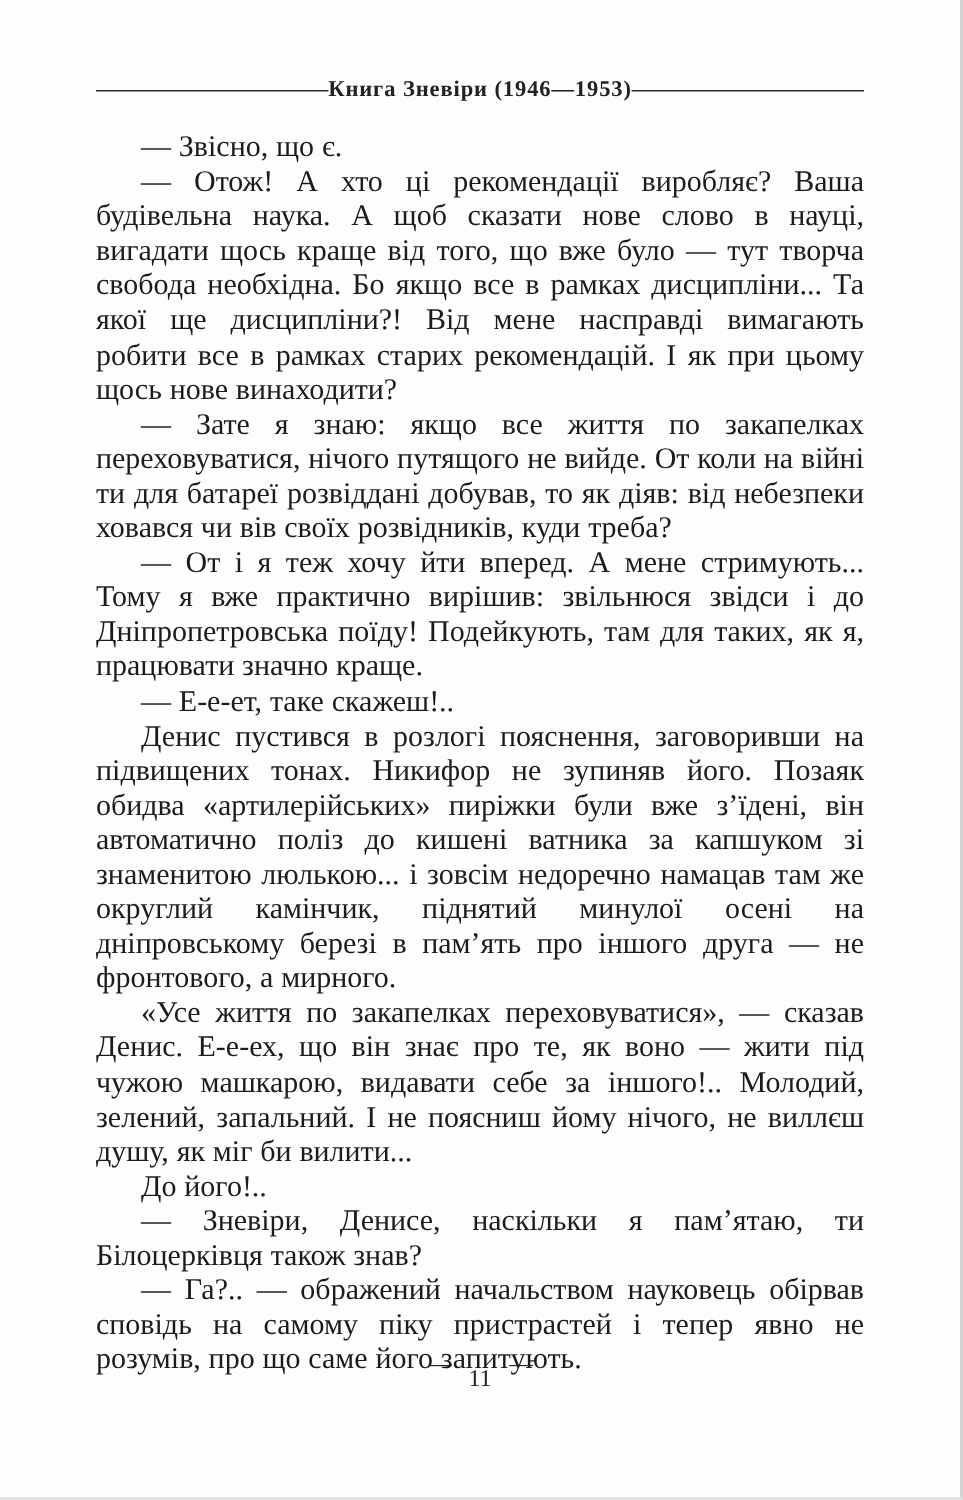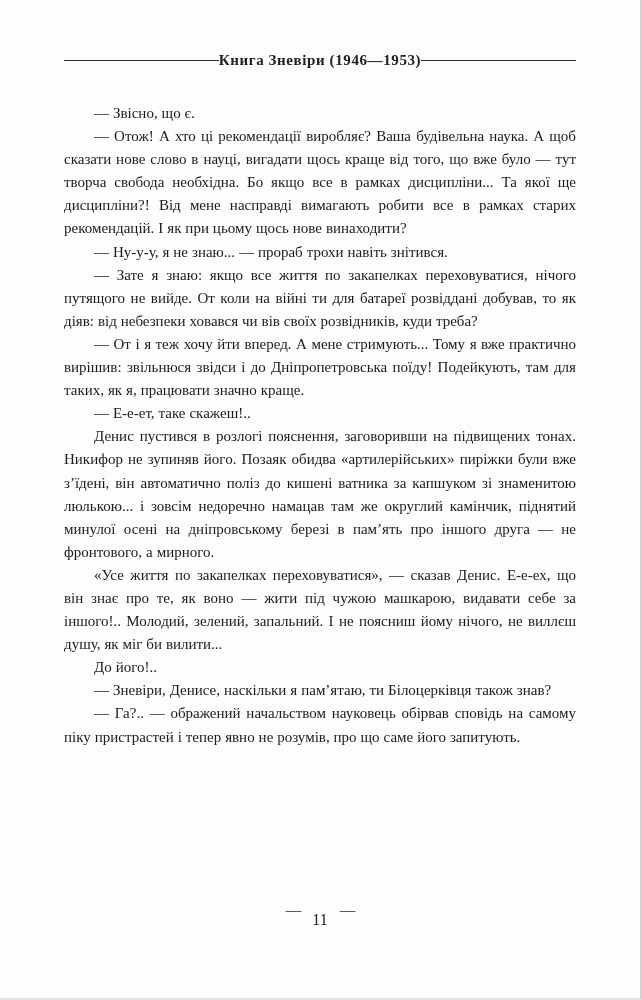--- a/index.html
+++ b/index.html
@@ -31,23 +31,23 @@
     background: #2e2e2e;
   }
   .header-title {
     white-space: nowrap;
     font-size: 15px;
     font-weight: 700;
     letter-spacing: 0.6px;
     color: #222;
   }
   .page-body {
-    margin-top: 32px;
+    margin-top: 17px;
     text-align: justify;
-    font-size: 15px;
+    font-size: 20px;
     line-height: 23.1px;
     hyphens: auto;
     -webkit-hyphens: auto;
     word-spacing: 0.2px;
   }
   .para {
     margin: 0;
     text-indent: 30px;
   }
   .page-footer {
@@ -77,21 +77,20 @@
 
   <header class="page-header">
     <span class="header-rule"></span>
     <span class="header-title">Книга Зневіри (1946—1953)</span>
     <span class="header-rule"></span>
   </header>
 
   <main class="page-body">
       <p class="para">— Звісно, що є.</p>
       <p class="para">— Отож! А хто ці рекомендації виробляє? Ваша будівельна наука. А щоб сказати нове слово в науці, вигадати щось краще від того, що вже було — тут творча свобода необхідна. Бо якщо все в рамках дисципліни... Та якої ще дисципліни?! Від мене насправді вимагають робити все в рамках старих рекомендацій. І як при цьому щось нове винаходити?</p>
-      <p class="para">— Ну-у-у, я не знаю... — прораб трохи навіть знітився.</p>
       <p class="para">— Зате я знаю: якщо все життя по закапелках переховуватися, нічого путящого не вийде. От коли на війні ти для батареї розвіддані добував, то як діяв: від небезпеки ховався чи вів своїх розвідників, куди треба?</p>
       <p class="para">— От і я теж хочу йти вперед. А мене стримують... Тому я вже практично вирішив: звільнюся звідси і до Дніпропетровська поїду! Подейкують, там для таких, як я, працювати значно краще.</p>
       <p class="para">— Е-е-ет, таке скажеш!..</p>
       <p class="para">Денис пустився в розлогі пояснення, заговоривши на підвищених тонах. Никифор не зупиняв його. Позаяк обидва «артилерійських» пиріжки були вже з’їдені, він автоматично поліз до кишені ватника за капшуком зі знаменитою люлькою... і зовсім недоречно намацав там же округлий камінчик, піднятий минулої осені на дніпровському березі в пам’ять про іншого друга — не фронтового, а мирного.</p>
       <p class="para">«Усе життя по закапелках переховуватися», — сказав Денис. Е-е-ех, що він знає про те, як воно — жити під чужою машкарою, видавати себе за іншого!.. Молодий, зелений, запальний. І не поясниш йому нічого, не виллєш душу, як міг би вилити...</p>
       <p class="para">До його!..</p>
       <p class="para">— Зневіри, Денисе, наскільки я пам’ятаю, ти Білоцерківця також знав?</p>
       <p class="para">— Га?.. — ображений начальством науковець обірвав сповідь на самому піку пристрастей і тепер явно не розумів, про що саме його запитують.</p>
     </main>
 

